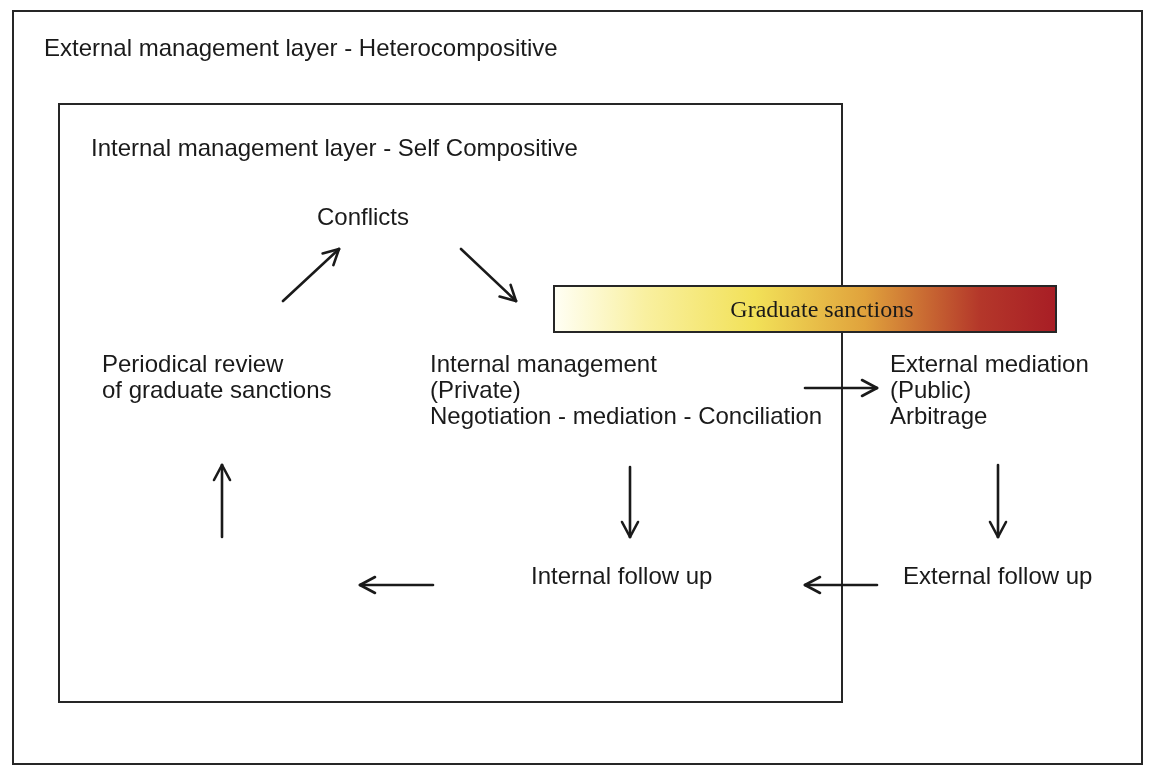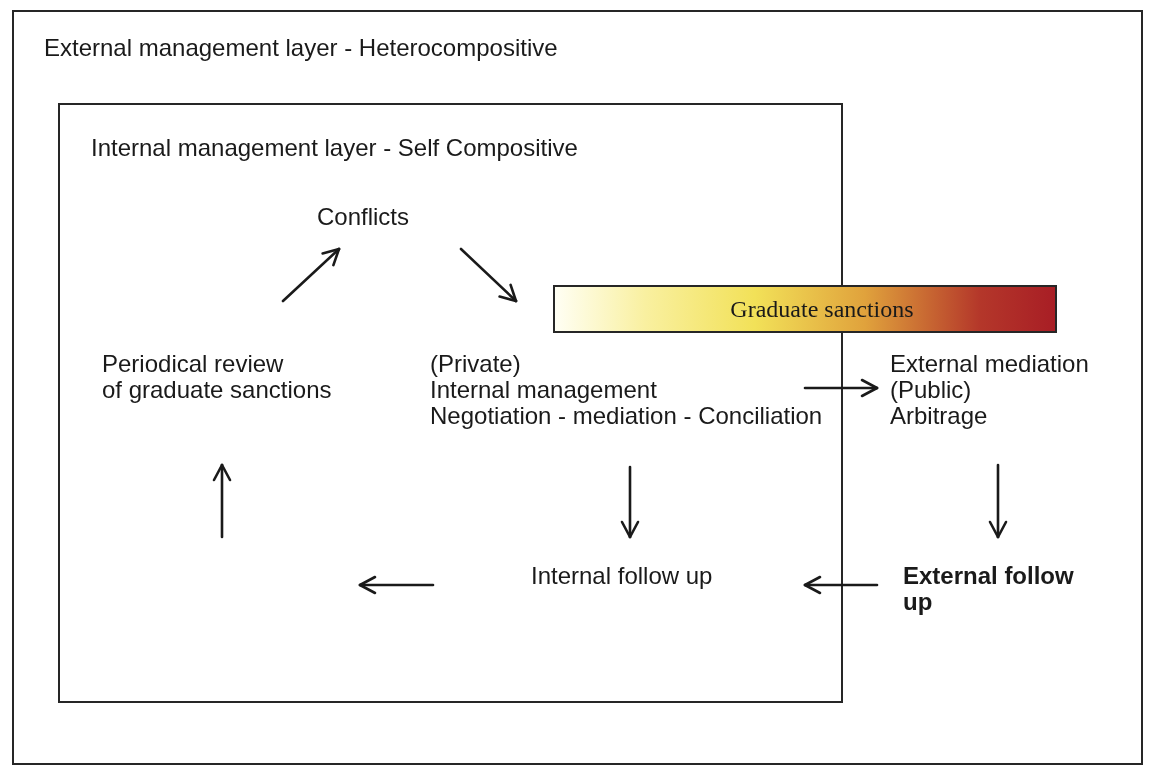--- a/index.html
+++ b/index.html
@@ -36,21 +36,21 @@
     line-height: 26px;
   }
   #outer-title { left: 44px; top: 36px; }
   #inner-title { left: 91px; top: 136px; }
   #conflicts   { left: 317px; top: 204px; width: 160px; }
   #internal-management { left: 430px; top: 351px; width: 400px; }
   #external-management { left: 890px; top: 351px; width: 224px; }
   #periodical-review   { left: 102px; top: 351px; width: 240px; }
   #insights            { left: 142px; top: 563px; width: 160px; }
   #internal-follow-up  { left: 531px; top: 563px; width: 200px; }
-  #external-follow-up  { left: 903px; top: 563px; width: 200px; font-weight: bold; }
+  #external-follow-up  { left: 903px; top: 563px; width: 200px; }
   #gradient-bar {
     position: absolute;
     left: 553px; top: 285px;
     width: 504px; height: 48px;
     box-sizing: border-box;
     border: 2px solid #262626;
     background: linear-gradient(to right,
       #fffff4 0%,
       #f9f0a0 18%,
       #f2e158 40%,
@@ -88,22 +88,22 @@
   <div class="box" id="inner-box"></div>
   <div class="label" id="inner-title">Internal management layer - Self Compositive</div>
 
   <div class="centered" id="conflicts">Conflicts</div>
 
   <div id="gradient-bar">
     <span>Graduate sanctions</span>
   </div>
 
   <div class="centered" id="internal-management">
+    <div>Internal management</div>
     <div>(Private)</div>
-    <div>Internal management</div>
     <div>Negotiation - mediation - Conciliation</div>
   </div>
 
   <div class="centered" id="external-management">
     <div>External mediation</div>
     <div>(Public)</div>
     <div>Arbitrage</div>
   </div>
 
   <div class="centered" id="periodical-review">

